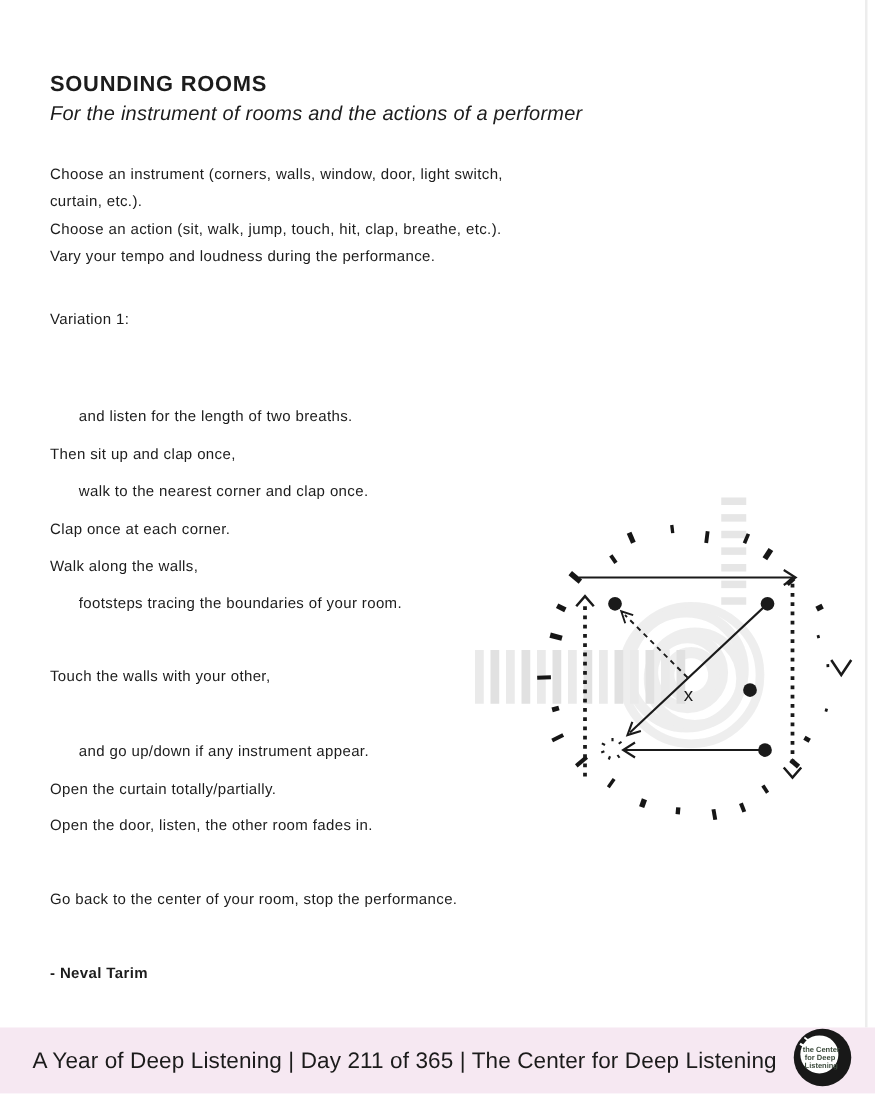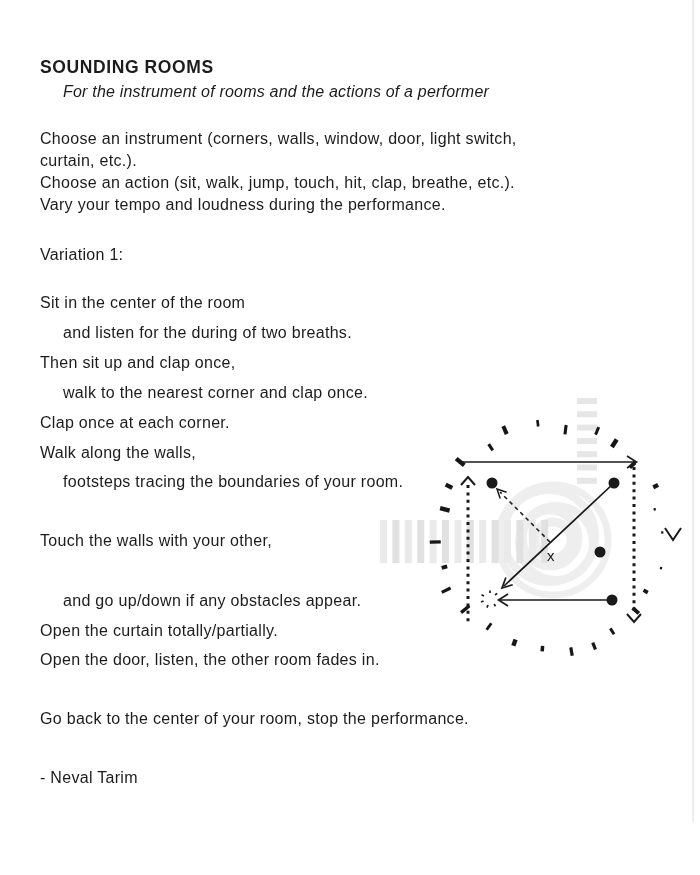--- a/index.html
+++ b/index.html
@@ -6,28 +6,28 @@
   .page{
     position:relative;width:700px;height:875px;background:#ffffff;overflow:hidden;
     font-family:"Liberation Sans", sans-serif;color:#1c1c1c;
   }
   .doc-title{
     position:absolute;left:40px;top:57px;font-size:17.5px;font-weight:bold;
     letter-spacing:0.6px;white-space:nowrap;
   }
   .doc-subtitle{
     position:absolute;left:40px;top:83px;font-size:16px;font-style:italic;
-    letter-spacing:0.2px;white-space:nowrap;margin-left:23px;
+    letter-spacing:0.2px;white-space:nowrap;
   }
   .line{
-    position:absolute;left:40px;font-size:16px;letter-spacing:0.3px;
+    position:absolute;left:40px;font-size:12px;letter-spacing:0.3px;
     line-height:20px;white-space:nowrap;
   }
   .line.indent{left:63px;}
-  .line.signature{font-weight:normal;}
+  .line.signature{font-weight:bold;}
   .diagram{position:absolute;left:350px;top:385px;width:350px;height:285px;}
   .edge-line{position:absolute;left:692px;top:0;width:2px;height:822px;background:#ededed;}
   .footer{position:absolute;left:0;top:822px;width:700px;height:53px;background:#f6e8f2;}
   .footer-text{
     position:absolute;left:26px;top:0;height:53px;line-height:53px;
     font-size:18px;color:#1b1b1b;letter-spacing:0.1px;white-space:nowrap;
   }
   .logo-svg{position:absolute;left:634px;top:0;}
 </style>
 </head>
@@ -38,29 +38,28 @@
   <div class="doc-title">SOUNDING ROOMS</div>
   <div class="doc-subtitle">For the instrument of rooms and the actions of a performer</div>
 
   <div class="line" style="top:129px">Choose an instrument (corners, walls, window, door, light switch,</div>
   <div class="line" style="top:151px">curtain, etc.).</div>
   <div class="line" style="top:173px">Choose an action (sit, walk, jump, touch, hit, clap, breathe, etc.).</div>
   <div class="line" style="top:195px">Vary your tempo and loudness during the performance.</div>
 
   <div class="line" style="top:245px">Variation 1:</div>
 
-  <div class="line" style="top:293px">Sit in the center of the room</div>
-  <div class="line indent" style="top:323px">and listen for the during of two breaths.</div>
+  <div class="line indent" style="top:323px">and listen for the length of two breaths.</div>
   <div class="line" style="top:353px">Then sit up and clap once,</div>
   <div class="line" style="top:413px">Clap once at each corner.</div>
   <div class="line indent" style="top:383px">walk to the nearest corner and clap once.</div>
   <div class="line indent" style="top:472px">footsteps tracing the boundaries of your room.</div>
   <div class="line" style="top:443px">Walk along the walls,</div>
   <div class="line" style="top:531px">Touch the walls with your other,</div>
-  <div class="line indent" style="top:591px">and go up/down if any obstacles appear.</div>
+  <div class="line indent" style="top:591px">and go up/down if any instrument appear.</div>
   <div class="line" style="top:650px">Open the door, listen, the other room fades in.</div>
   <div class="line" style="top:621px">Open the curtain totally/partially.</div>
   <div class="line" style="top:709px">Go back to the center of your room, stop the performance.</div>
 
   <div class="line signature" style="top:768px">- Neval Tarim</div>
 
   <div class="edge-line"></div>
 
   <svg class="diagram" viewBox="0 0 350 285">
 
@@ -164,14 +163,28 @@
       <line x1="-6.5" y1="2" x2="-9" y2="3"></line>
       <line x1="-2" y1="6" x2="-3" y2="8.6"></line>
       <line x1="4" y1="5" x2="5.6" y2="7.2"></line>
     </g>
 
     <text x="197" y="176" font-size="15" fill="#1a1a1a">x</text>
 
     <path d="M315,143 L323,155 L331,143" stroke="#1a1a1a" stroke-width="2" fill="none"></path>
   </svg>
 
+  <div class="footer">
+    <div class="footer-text">A Year of Deep Listening | Day 211 of 365 | The Center for Deep Listening</div>
+    <svg class="logo-svg" width="48" height="48" viewBox="0 0 48 48">
+      <circle cx="24" cy="24" r="23" fill="#181818"></circle>
+      <circle cx="21.5" cy="21.5" r="15.2" fill="#ffffff"></circle>
+      <line x1="6" y1="13" x2="14.5" y2="18" stroke="#ffffff" stroke-width="1.8"></line>
+      <line x1="9.5" y1="8" x2="16" y2="13" stroke="#ffffff" stroke-width="1.3"></line>
+      <g font-size="6" font-weight="bold" fill="#3c4b3c" text-anchor="middle">
+        <text x="23" y="19.5">the Center</text>
+        <text x="22" y="26">for Deep</text>
+        <text x="23" y="32.5">Listening</text>
+      </g>
+    </svg>
+  </div>
 
 </div>
 
 </body></html>

